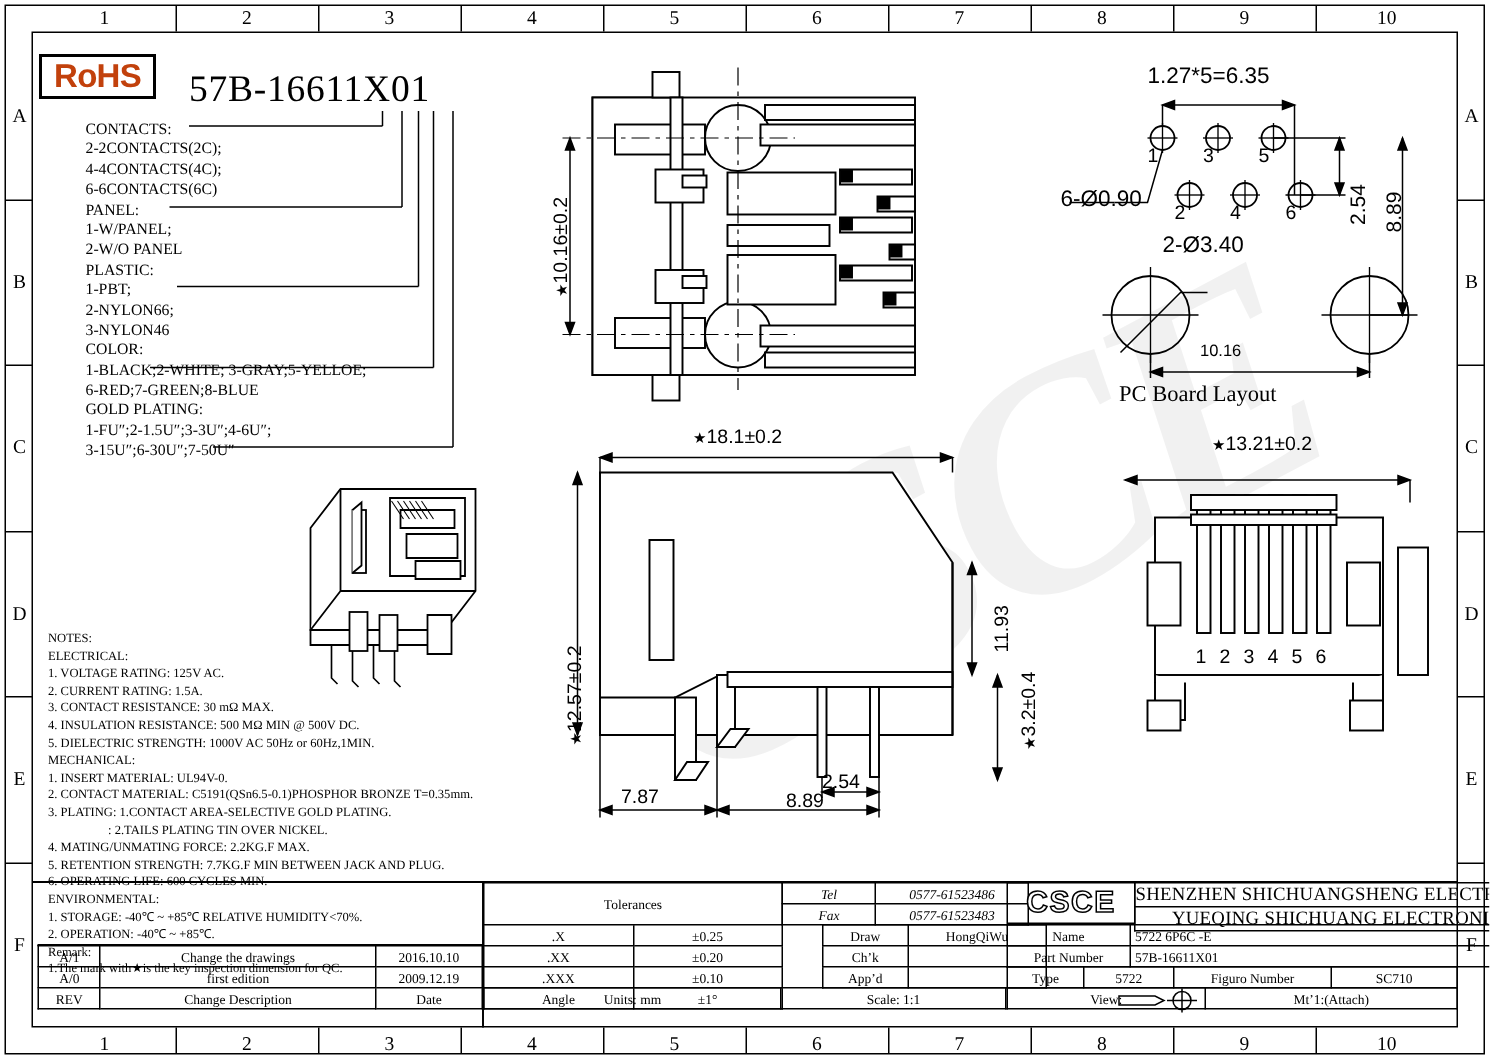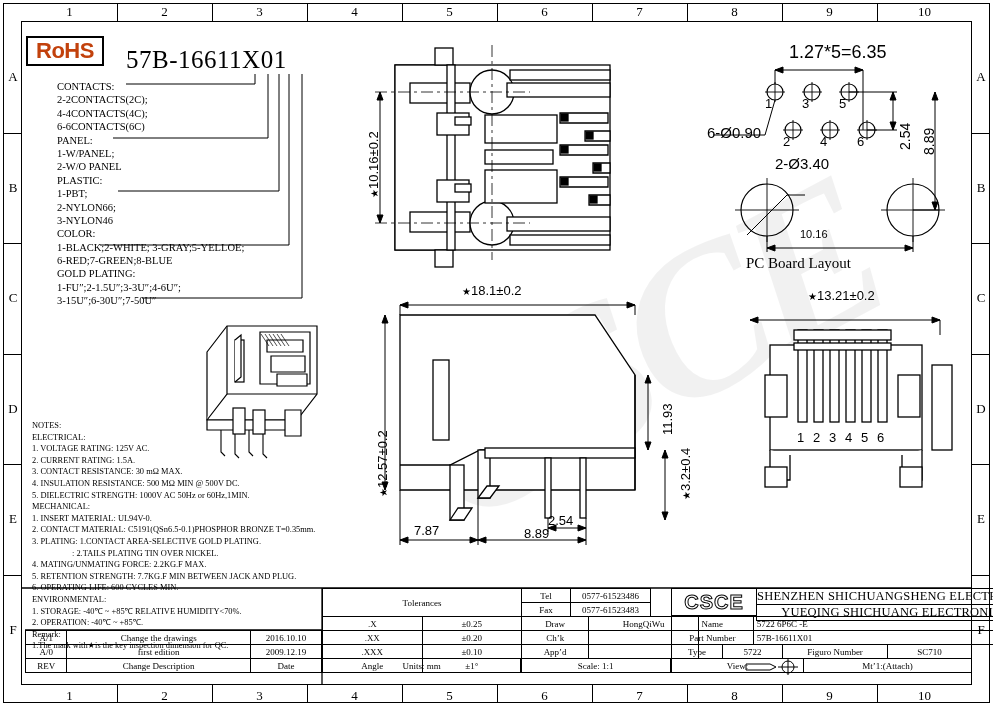--- a/index.html
+++ b/index.html
@@ -496,21 +496,21 @@
     </g>
 
     <g stroke="#000" stroke-width="1" fill="#000">
       <line x1="32" y1="198" x2="178" y2="198"></line>
       <polygon points="32,198 40,195 40,201"></polygon>
       <polygon points="178,198 170,195 170,201"></polygon>
       <line x1="32" y1="186" x2="32" y2="202"></line>
       <line x1="178" y1="186" x2="178" y2="202"></line>
     </g>
   </svg>
-  <div class="dimtext" style="left:765px;top:42px;font-size:18px;margin-left:24px;">1.27*5=6.35</div>
+  <div class="dimtext" style="left:765px;top:42px;font-size:15px;">1.27*5=6.35</div>
   <div class="dimtext" style="left:707px;top:124px;font-size:15px;">6-Ø0.90</div>
   <div class="dimtext" style="left:775px;top:155px;font-size:15px;">2-Ø3.40</div>
   <div class="dimtext" style="left:897px;top:150px;transform:rotate(-90deg);transform-origin:0 0;font-size:14px;">2.54</div>
   <div class="dimtext" style="left:921px;top:155px;transform:rotate(-90deg);transform-origin:0 0;font-size:14px;">8.89</div>
   <div class="dimtext" style="left:800px;top:228px;font-size:11px;">10.16</div>
   <div class="pcblabel" style="left:746px;top:255px;">PC Board Layout</div>
   <div id="pcb-pins">
       <div class="pinnum" style="left: 765px; top: 96px;">1</div>
       <div class="pinnum" style="left: 783px; top: 134px;">2</div>
       <div class="pinnum" style="left: 802px; top: 96px;">3</div>
@@ -600,34 +600,34 @@
           <td>.XXX</td>
         <td>±0.10</td>
         </tr>
     <tr>
           <td>Angle</td>
         <td>±1°</td>
         </tr>
   </tbody>
     </table>
 
-  <table class="tb" style="left:521px;top:588px;width:130px;">
+  <table class="tb" style="left:521px;top:588px;width:165px;font-style:italic;">
     <tbody>
         <tr>
           <td style="width:38%">Tel</td>
         <td>0577-61523486</td>
         </tr>
     <tr>
           <td>Fax</td>
         <td>0577-61523483</td>
         </tr>
   </tbody>
     </table>
 
-  <table class="tb" style="left:521px;top:616px;width:178px;">
+  <table class="tb" style="left:548px;top:616px;width:150px;">
     <tbody>
         <tr>
           <td style="width:38%">Draw</td>
         <td>HongQiWu</td>
         </tr>
     <tr>
           <td>Ch’k</td>
         <td></td>
         </tr>
     <tr>

